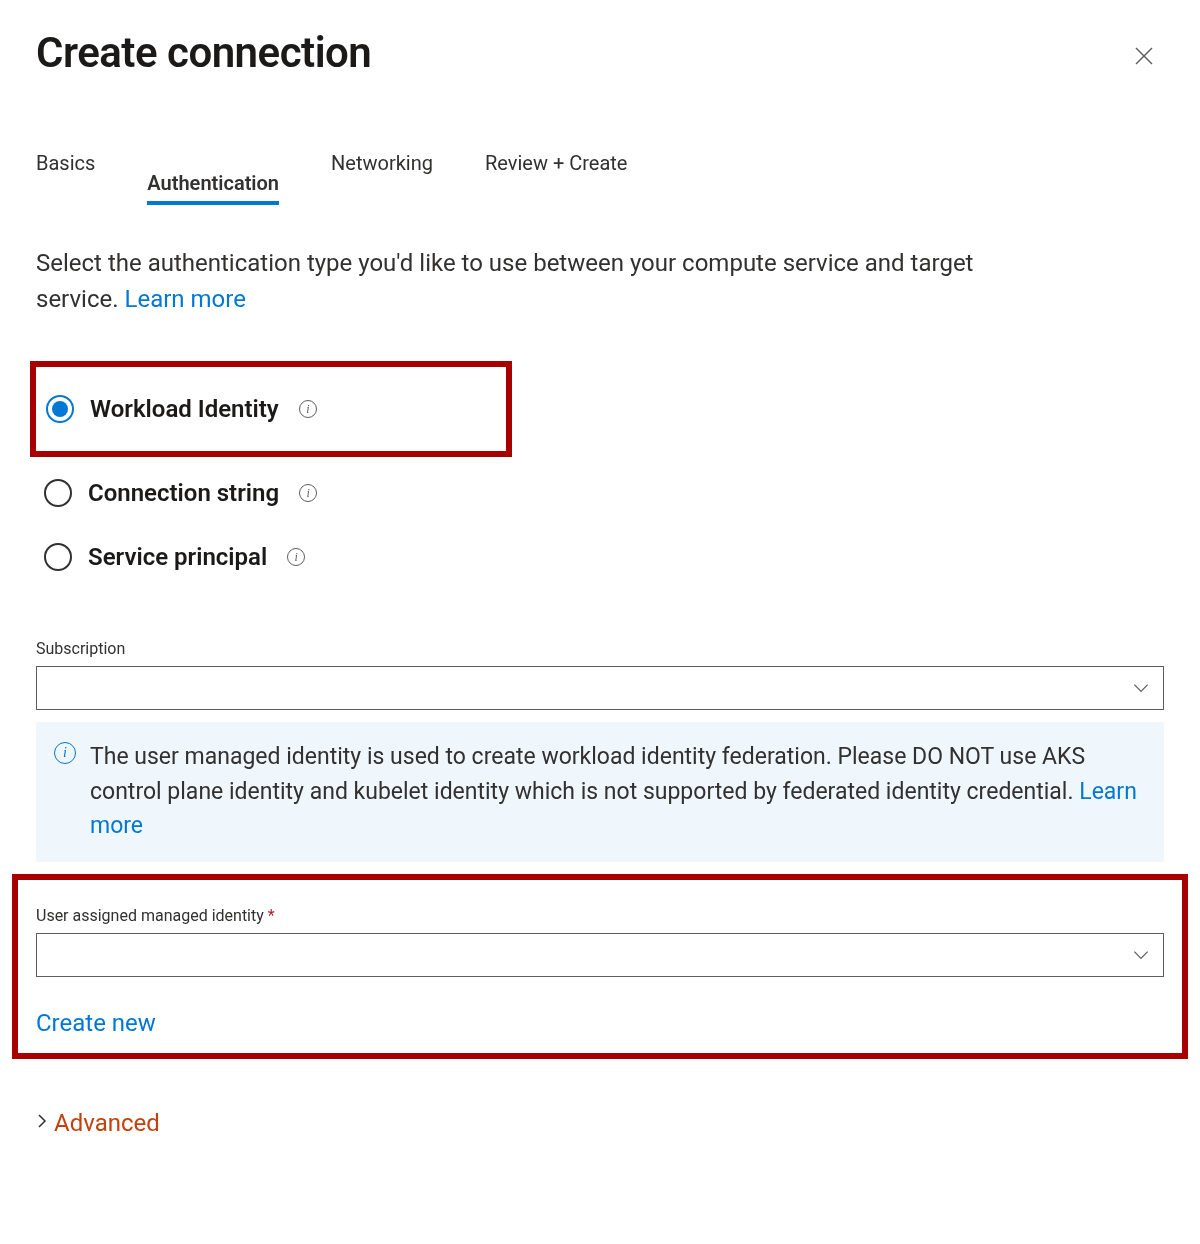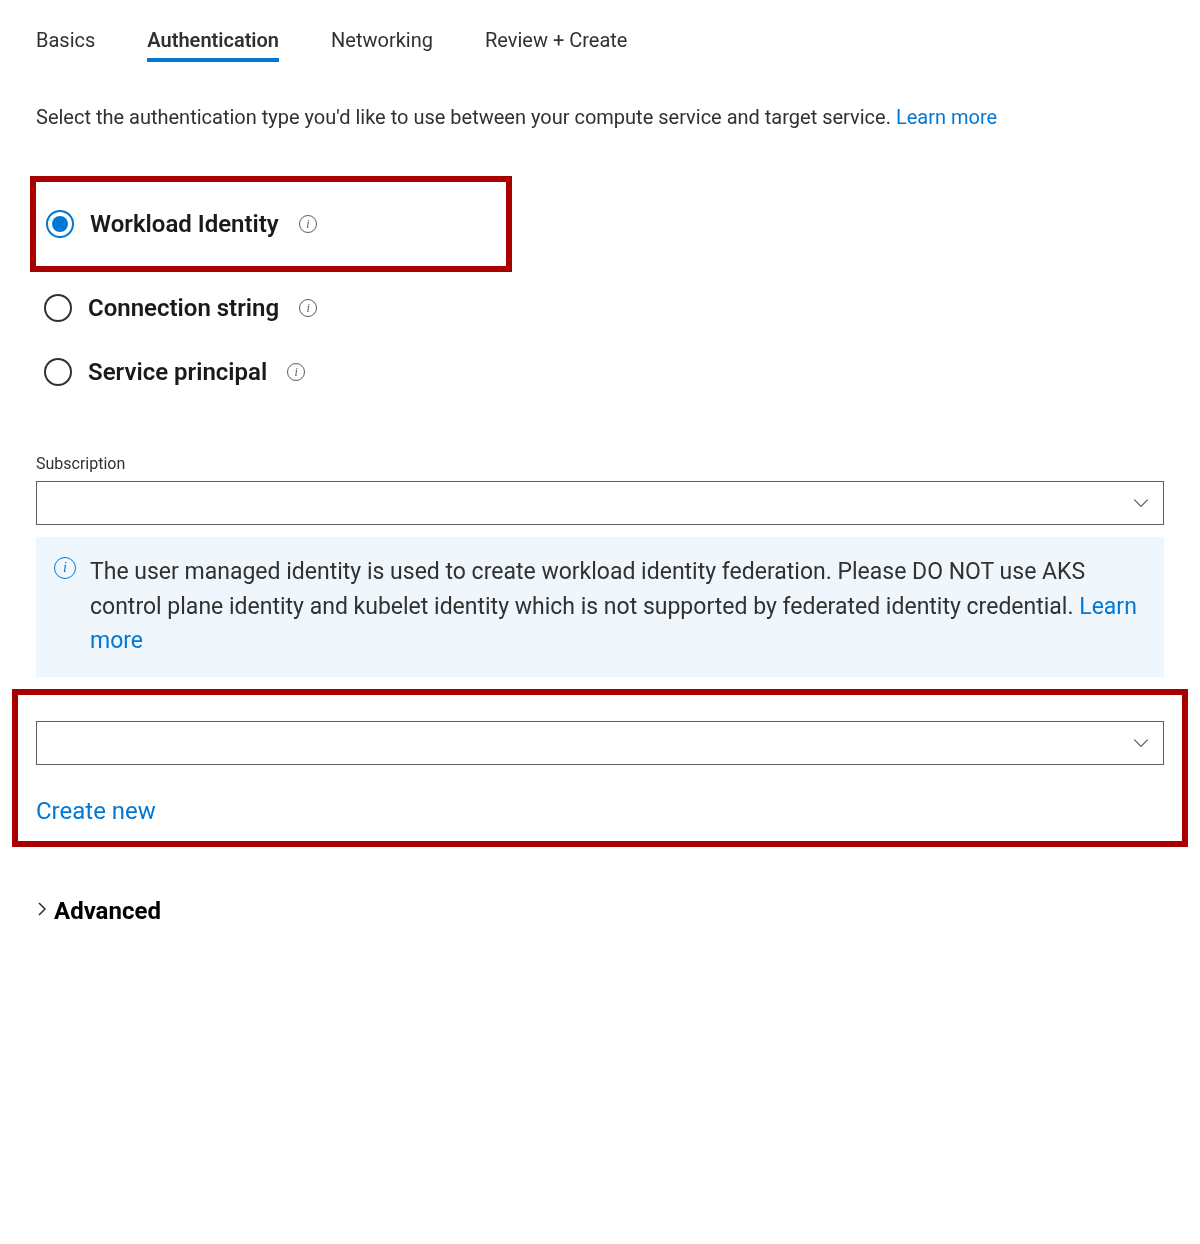--- a/index.html
+++ b/index.html
@@ -55,24 +55,25 @@
       font-size: 20px;
       color: #323130;
       padding-bottom: 6px;
       cursor: pointer;
       white-space: nowrap;
     }
 
     .tab.active {
       font-weight: 600;
       border-bottom: 4px solid #0078d4;
+      margin-top: 20px;
     }
 
     .intro-text {
-      font-size: 20px;
+      font-size: 24px;
       color: #323130;
       line-height: 1.5;
       margin-bottom: 50px;
       max-width: 1020px;
     }
 
     .intro-text .link {
       color: #0078d4;
       cursor: pointer;
     }
@@ -228,33 +229,41 @@
       margin-top: 20px;
     }
 
     .advanced-toggle {
       display: flex;
       align-items: center;
       gap: 6px;
       margin-top: 56px;
       cursor: pointer;
       font-size: 24px;
-      color: #000000;
-      font-weight: bold;
+      color: #c2410c;
     }
 
     .chevron-right {
       font-size: 18px;
     }
   </style>
 </head>
 <body>
 
 <div class="panel">
 
+  <div class="header">
+    <h1 class="title">Create connection</h1>
+    <div class="close-btn">
+      <svg width="24" height="24" viewBox="0 0 24 24" fill="none" stroke="#605e5c" stroke-width="1.5">
+        <line x1="4" y1="4" x2="20" y2="20"></line>
+        <line x1="20" y1="4" x2="4" y2="20"></line>
+      </svg>
+    </div>
+  </div>
 
   <div class="tabs">
     <div class="tab">Basics</div>
     <div class="tab active">Authentication</div>
     <div class="tab">Networking</div>
     <div class="tab">Review + Create</div>
   </div>
 
   <p class="intro-text">
     <span>Select the authentication type you'd like to use between your compute service and target service. </span>
@@ -295,20 +304,23 @@
 
   <div class="info-box">
     <span class="info-box-icon">i</span>
     <div class="info-box-text">
       <span>The user managed identity is used to create workload identity federation. Please DO NOT use AKS control plane identity and kubelet identity which is not supported by federated identity credential. </span>
       <span class="link">Learn more</span>
     </div>
   </div>
 
   <div class="highlighted-section">
+    <label class="field-label">
+      <span>User assigned managed identity </span><span class="required-asterisk">*</span>
+    </label>
     <div class="dropdown">
       <span></span>
       <span class="chevron-down">
         <svg viewBox="0 0 24 24" fill="none" stroke-width="1.5">
             <polyline points="4,8 12,16 20,8"></polyline>
           </svg>
       </span>
     </div>
     <span class="create-new-link">Create new</span>
   </div>

